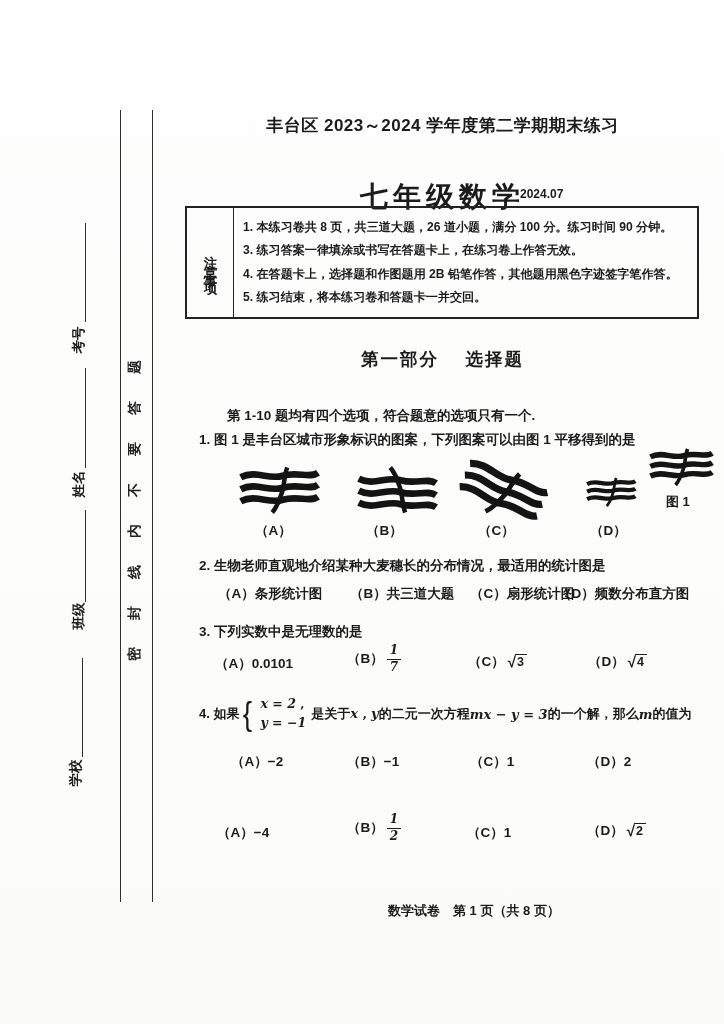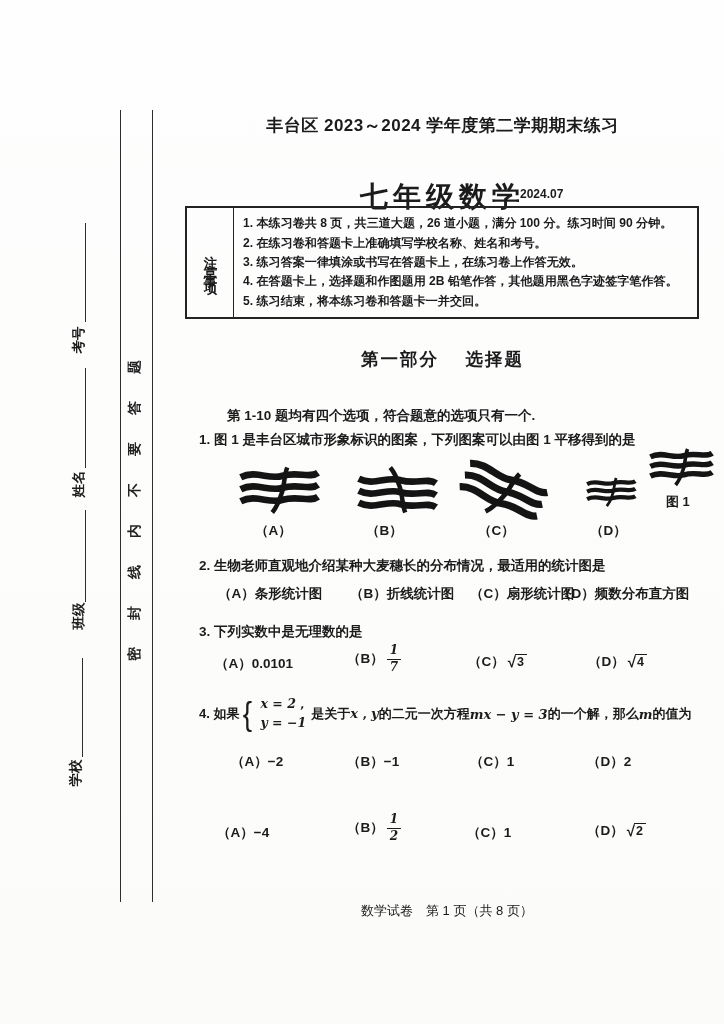--- a/index.html
+++ b/index.html
@@ -52,21 +52,21 @@
   .optrow-item { display:inline-flex; align-items:center; gap:3px; }
 
   .cases { display:inline-flex; align-items:center; margin:0 3px; }
   .brace { font-size:33px; line-height:.9; font-weight:400; transform:scaleX(.85); }
   .case-col { display:flex; flex-direction:column; line-height:1.5; font-size:12.5px; margin-left:7px; }
   .q4line { display:flex; align-items:center; height:40px; font-size:13px; font-weight:600; }
 
   
   svg.logo { position:absolute; overflow:visible; }
   .figcap { font-size:13px; font-weight:700; }
-  .footer { left:361px; top:902px; font-size:13px; font-weight:400;text-align:center; }
+  .footer { left:388px; top:902px; font-size:13px; font-weight:700;text-align:center; }
 </style>
 </head>
 <body>
 
 <div class="page">
 
   <svg width="0" height="0" style="position:absolute" aria-hidden="true">
     <defs>
       <g id="ft-logo" stroke="#141414" fill="none">
         <path stroke-width="9" d="M4,15 C24,5 42,19 60,13 C80,7 96,17 107,9"></path>
@@ -94,21 +94,20 @@
   <div class="abs title1">丰台区 2023～2024 学年度第二学期期末练习</div>
   <div class="abs title2">七年级数学</div>
   <div class="abs date">2024.07</div>
 
   <div class="abs notice">
     <div class="notice-side">
       <span>注意事项</span>
     </div>
     <div class="notice-body">
       <div>1. 本练习卷共 8 页，共三道大题，26 道小题，满分 100 分。练习时间 90 分钟。</div>
-      <div>2. 在练习卷和答题卡上准确填写学校名称、姓名和考号。</div>
       <div>3. 练习答案一律填涂或书写在答题卡上，在练习卷上作答无效。</div>
       <div>4. 在答题卡上，选择题和作图题用 2B 铅笔作答，其他题用黑色字迹签字笔作答。</div>
       <div>5. 练习结束，将本练习卷和答题卡一并交回。</div>
     </div>
   </div>
 
   <div class="abs part-title">第一部分　 选择题</div>
   <div class="abs q b" style="left:227px;top:407px">第 1-10 题均有四个选项，符合题意的选项只有一个.</div>
 
   <div class="abs q" style="left:199px;top:431px">1. 图 1 是丰台区城市形象标识的图案，下列图案可以由图 1 平移得到的是</div>
@@ -130,21 +129,21 @@
   </svg>
   <div class="abs figcap" style="left:666px;top:493px">图 1</div>
 
   <div class="abs opt b" style="left:255px;top:522px">（A）</div>
   <div class="abs opt b" style="left:366px;top:522px">（B）</div>
   <div class="abs opt b" style="left:478px;top:522px">（C）</div>
   <div class="abs opt b" style="left:590px;top:522px">（D）</div>
 
   <div class="abs q" style="left:199px;top:557px">2. 生物老师直观地介绍某种大麦穗长的分布情况，最适用的统计图是</div>
   <div class="abs opt" style="left:218px;top:585px">（A）条形统计图</div>
-  <div class="abs opt" style="left:350px;top:585px">（B）折线统计图</div>
+  <div class="abs opt" style="left:350px;top:585px">（B）共三道大题</div>
   <div class="abs opt" style="left:470px;top:585px">（C）扇形统计图</div>
   <div class="abs opt" style="left:558px;top:585px">（D）频数分布直方图</div>
 
   <div class="abs q" style="left:199px;top:623px">3. 下列实数中是无理数的是</div>
   <div class="abs opt" style="left:215px;top:655px">（A）0.0101</div>
   <div class="abs opt optrow-item" style="left:347px;top:644px">
     <span>（B）</span>
     <span class="frac mi">
       <span class="num">1</span>
       <span class="den">7</span>

